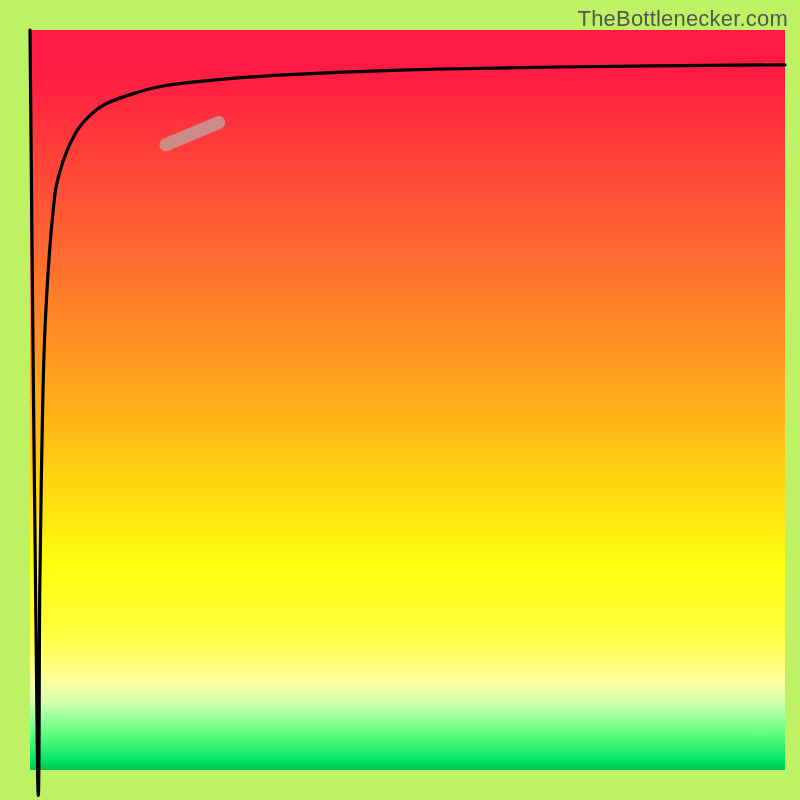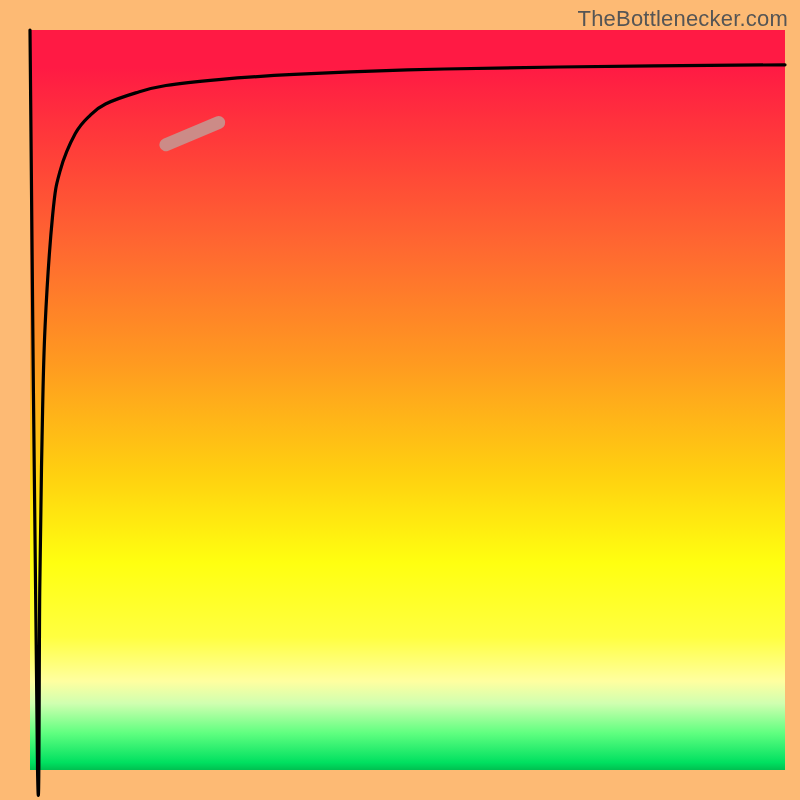--- a/index.html
+++ b/index.html
@@ -7,21 +7,21 @@
     padding: 0;
     width: 800px;
     height: 800px;
     background: #000;
     font-family: Arial, Helvetica, sans-serif;
   }
   .frame {
     position: relative;
     width: 800px;
     height: 800px;
-    background: #fdba74;
+    background: #bef264;
   }
   .plot-area {
     position: absolute;
     left: 30px;
     top: 30px;
     width: 755px;
     height: 740px;
     background: linear-gradient(
       to bottom,
       #ff1a44 0%,

